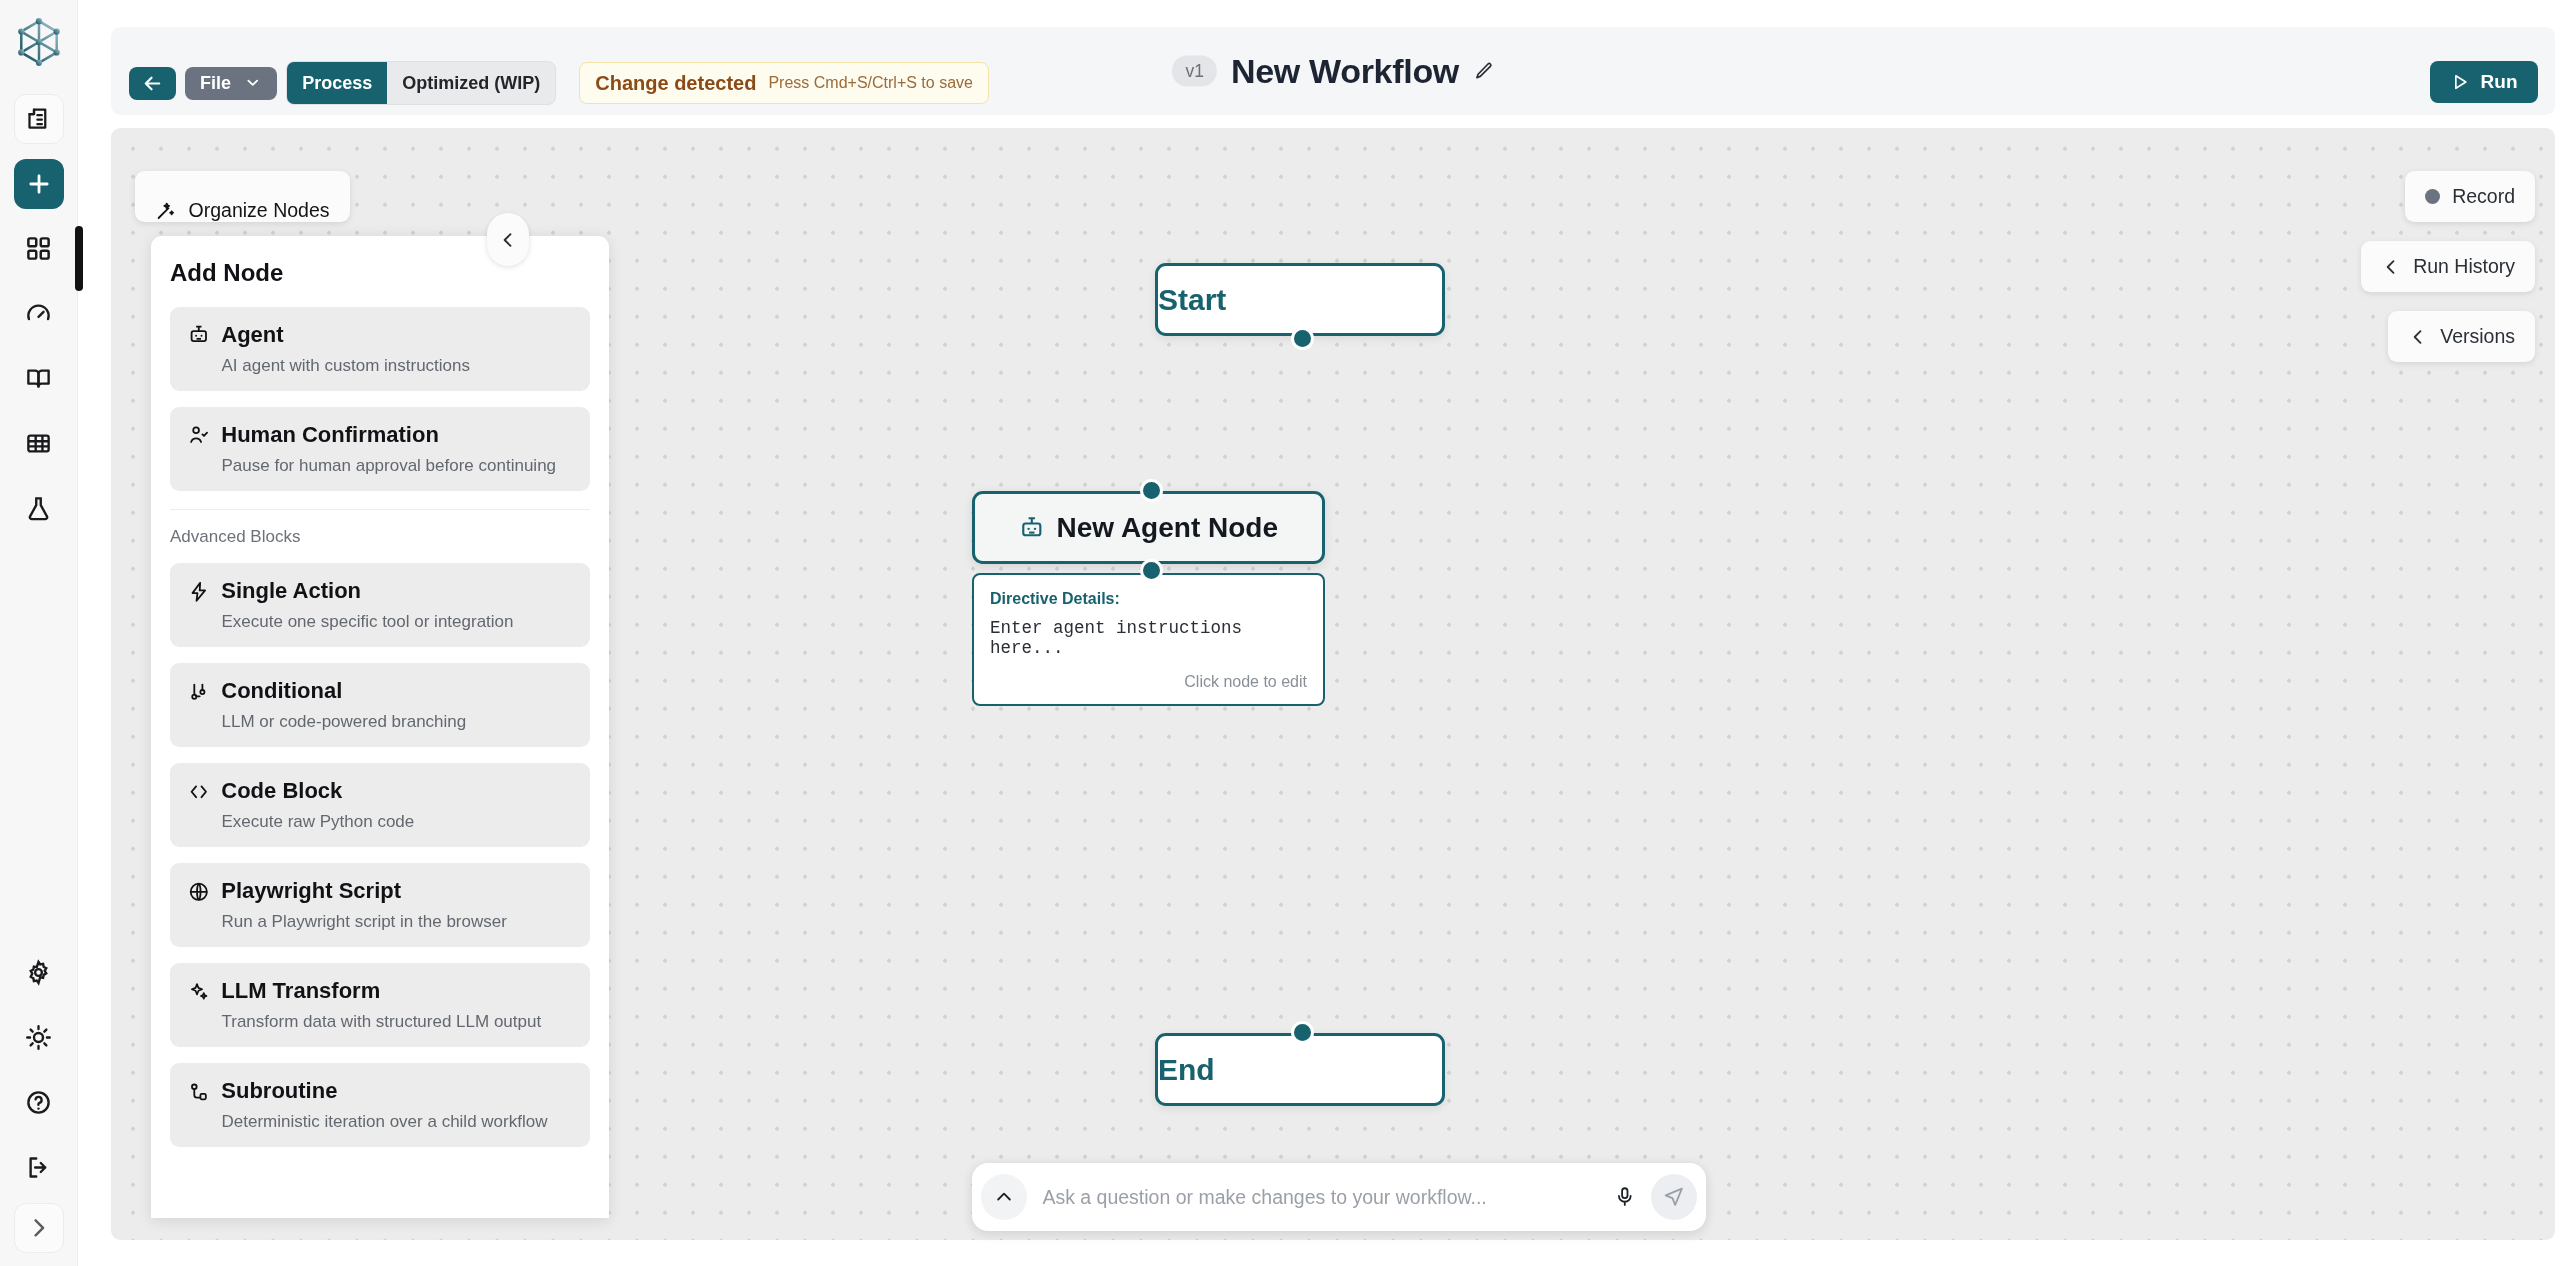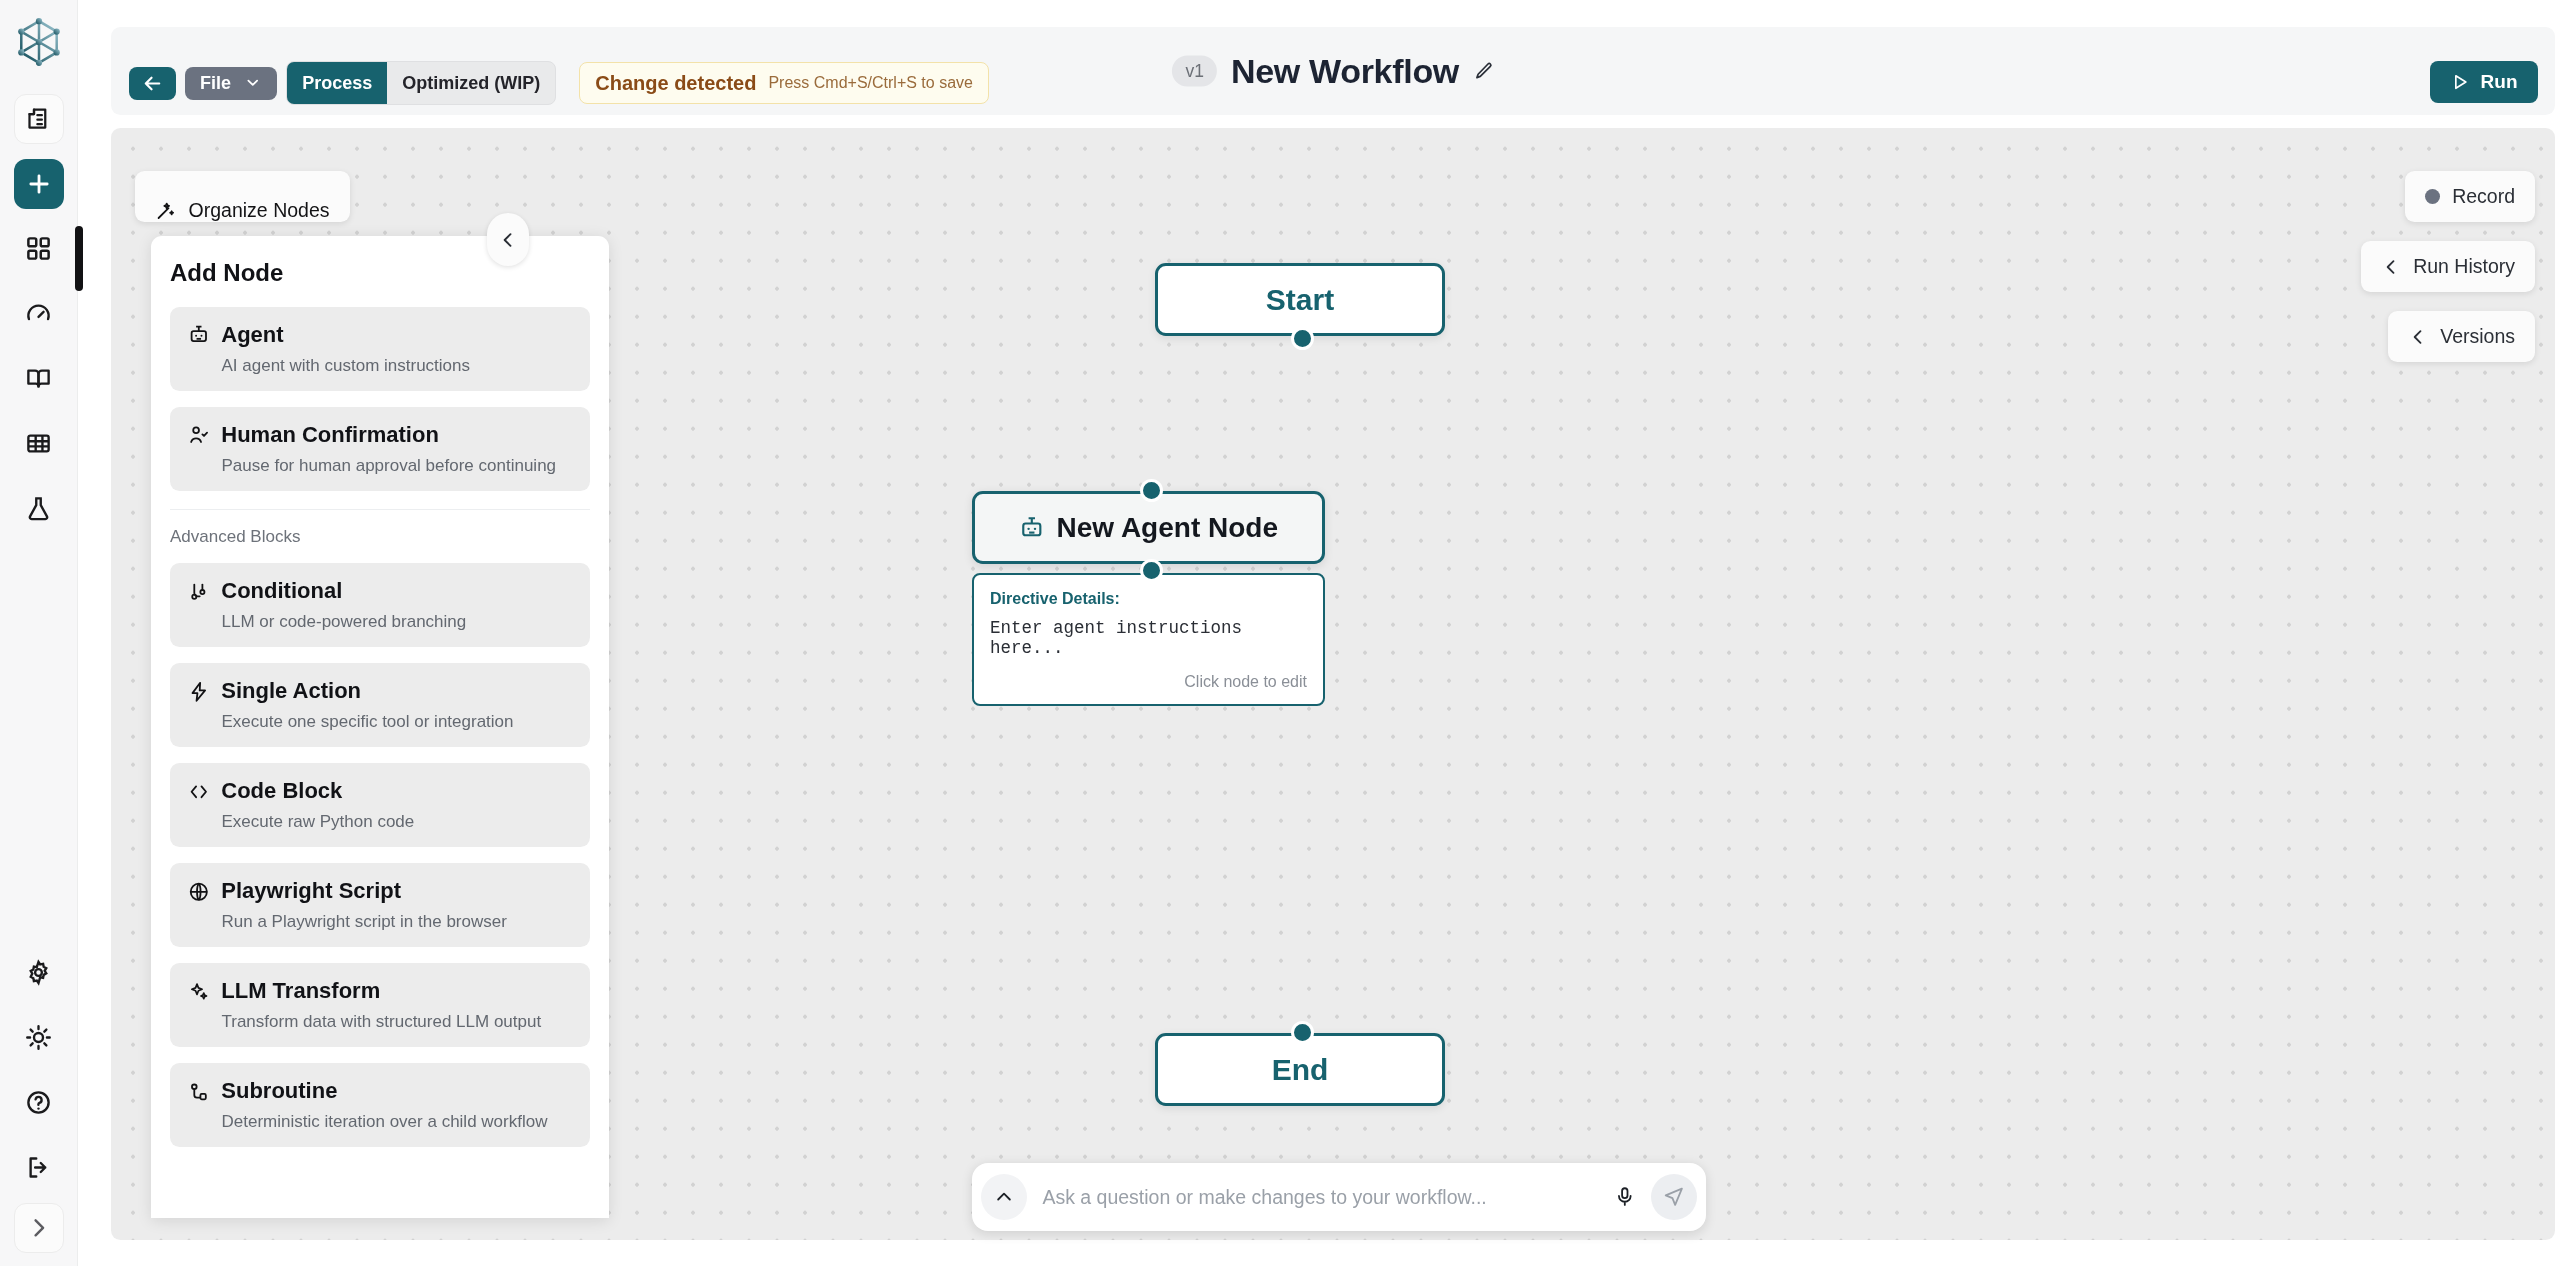--- a/index.html
+++ b/index.html
@@ -125,21 +125,21 @@
   .nc-head { display: flex; align-items: center; gap: 10.8px; }
   .nc-icon { width: 23px; height: 23px; display: flex; align-items: center; justify-content: center; color: #121214; flex: none; }
   .nc-title { font-size: 22px; font-weight: 600; color: #111216; }
   .nc-sub { font-size: 17px; color: #636870; margin-top: 8px; margin-left: 34px; }
   .panel-divider { height: 1.3px; background: #eceef0; margin: 5.4px 0 17.5px 0; }
   .panel-section { font-size: 17px; color: #6d727a; margin-bottom: 16px; }
 
   
   .node {
     position: absolute; background: #ffffff; border: 3.4px solid #17626e;
-    border-radius: 10.8px; display: flex; align-items: center; justify-content: center;
+    border-radius: 10.8px; display: flex; align-items: center; justify-content: flex-start;
     box-shadow: 0 2.7px 8px rgba(0,0,0,.08); z-index: 3;
   }
   .node-label { font-size: 30px; font-weight: 700; color: #17626e; }
   .handle {
     position: absolute; width: 23px; height: 23px; border-radius: 50%;
     background: #17626e; border: 3.4px solid #ffffff; z-index: 4;
   }
   .node-start { left: 1044px; top: 135px; width: 290px; height: 73px; }
   .node-end   { left: 1044px; top: 905px; width: 290px; height: 73px; }
 
@@ -401,42 +401,42 @@
         </div>
         <div class="nc-sub">Pause for human approval before continuing</div>
       </div>
 
       <div class="panel-divider"></div>
       <div class="panel-section">Advanced Blocks</div>
 
       <div class="node-card">
         <div class="nc-head">
           <span class="nc-icon">
+            <svg width="21.6" height="21.6" viewBox="0 0 24 24" fill="none" stroke="currentColor" stroke-width="2" stroke-linejoin="round">
+                <path d="M13.5 2L5 13.5h5.5L9.5 22 19 10.5h-6z"></path>
+              </svg>
+          </span>
+          <span class="nc-title">Single Action</span>
+        </div>
+        <div class="nc-sub">Execute one specific tool or integration</div>
+      </div>
+
+      <div class="node-card">
+        <div class="nc-head">
+          <span class="nc-icon">
             <svg width="21.6" height="21.6" viewBox="0 0 24 24" fill="none" stroke="currentColor" stroke-width="2" stroke-linecap="round" stroke-linejoin="round">
                 <path d="M7 4v9a4 4 0 0 0 4 4h2"></path>
                 <circle cx="7" cy="17.5" r="2.3"></circle>
                 <path d="M16 4v6"></path>
                 <circle cx="16" cy="12.3" r="2.3"></circle>
               </svg>
           </span>
           <span class="nc-title">Conditional</span>
         </div>
         <div class="nc-sub">LLM or code-powered branching</div>
-      </div>
-
-      <div class="node-card">
-        <div class="nc-head">
-          <span class="nc-icon">
-            <svg width="21.6" height="21.6" viewBox="0 0 24 24" fill="none" stroke="currentColor" stroke-width="2" stroke-linejoin="round">
-                <path d="M13.5 2L5 13.5h5.5L9.5 22 19 10.5h-6z"></path>
-              </svg>
-          </span>
-          <span class="nc-title">Single Action</span>
-        </div>
-        <div class="nc-sub">Execute one specific tool or integration</div>
       </div>
 
       <div class="node-card">
         <div class="nc-head">
           <span class="nc-icon">
             <svg width="21.6" height="21.6" viewBox="0 0 24 24" fill="none" stroke="currentColor" stroke-width="2" stroke-linecap="round" stroke-linejoin="round">
                 <path d="M9 6l-5 6 5 6M15 6l5 6-5 6"></path>
               </svg>
           </span>
           <span class="nc-title">Code Block</span>

